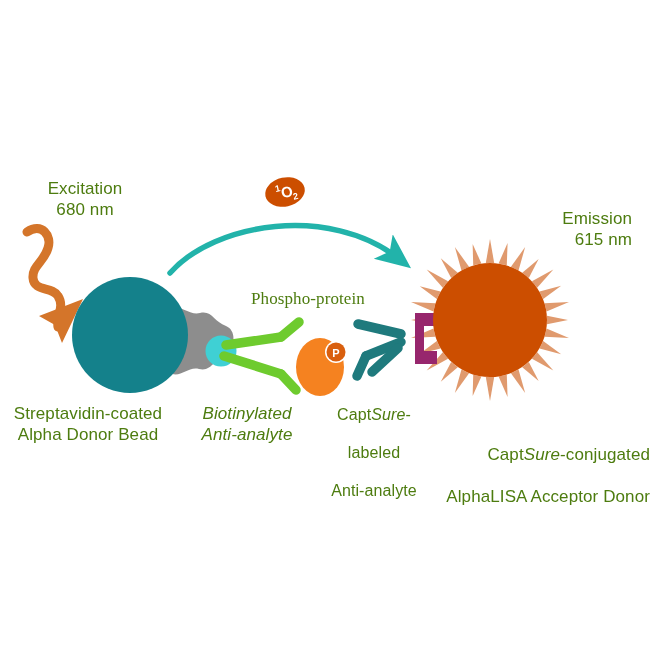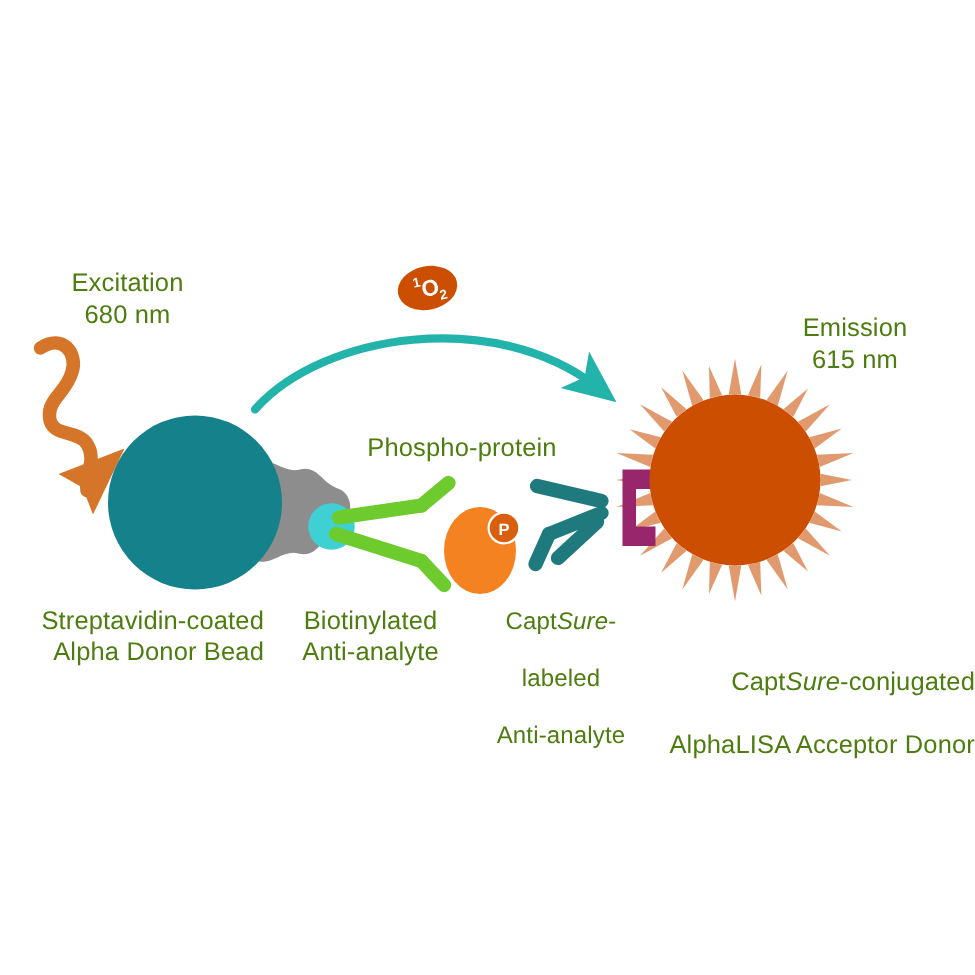--- a/index.html
+++ b/index.html
@@ -192,29 +192,29 @@
       <path d="M415,313 L437,313 L437,326 L424,326 L424,351 L437,351
                L437,364 L415,364 Z" fill="#97266d"></path>
     </g>
 
     <circle cx="490" cy="320" r="57" fill="#cc4e00"></circle>
   </svg>
 
   <div class="lbl" style="left:18px; top:178px; width:134px;">Excitation
 680 nm</div>
 
-  <div class="lbl" style="left:508px; top:208px; width:124px;">Emission
+  <div class="lbl" style="left:508px; top:208px; width:124px;text-align:right;">Emission
 615 nm</div>
 
-  <div class="lbl" style="left:228px; top:288px; width:160px;">Phospho-protein</div>
-
-  <div class="lbl" style="left:0px; top:403px; width:176px;text-align:right;">Streptavidin-coated
+  <div class="lbl" style="left:228px; top:288px; width:160px;font-family:Liberation Serif, serif;">Phospho-protein</div>
+
+  <div class="lbl" style="left:0px; top:403px; width:176px;">Streptavidin-coated
 Alpha Donor Bead</div>
 
-  <div class="lbl" style="left:186px; top:403px; width:122px;">Biotinylated
+  <div class="lbl" style="left:186px; top:403px; width:122px;font-style:italic;">Biotinylated
 Anti-analyte</div>
 
   <div class="lbl sm" style="left:316px; top:386px; width:116px;">
     <span>Capt</span><span class="ital">Sure</span><span>-</span><br>
     <span>labeled</span><br>
     <span>Anti-analyte</span>
   </div>
 
   <div class="lbl" style="left:432px; top:423px; width:218px;text-align:right;">
     <span>Capt</span><span class="ital">Sure</span><span>-conjugated</span><br>

